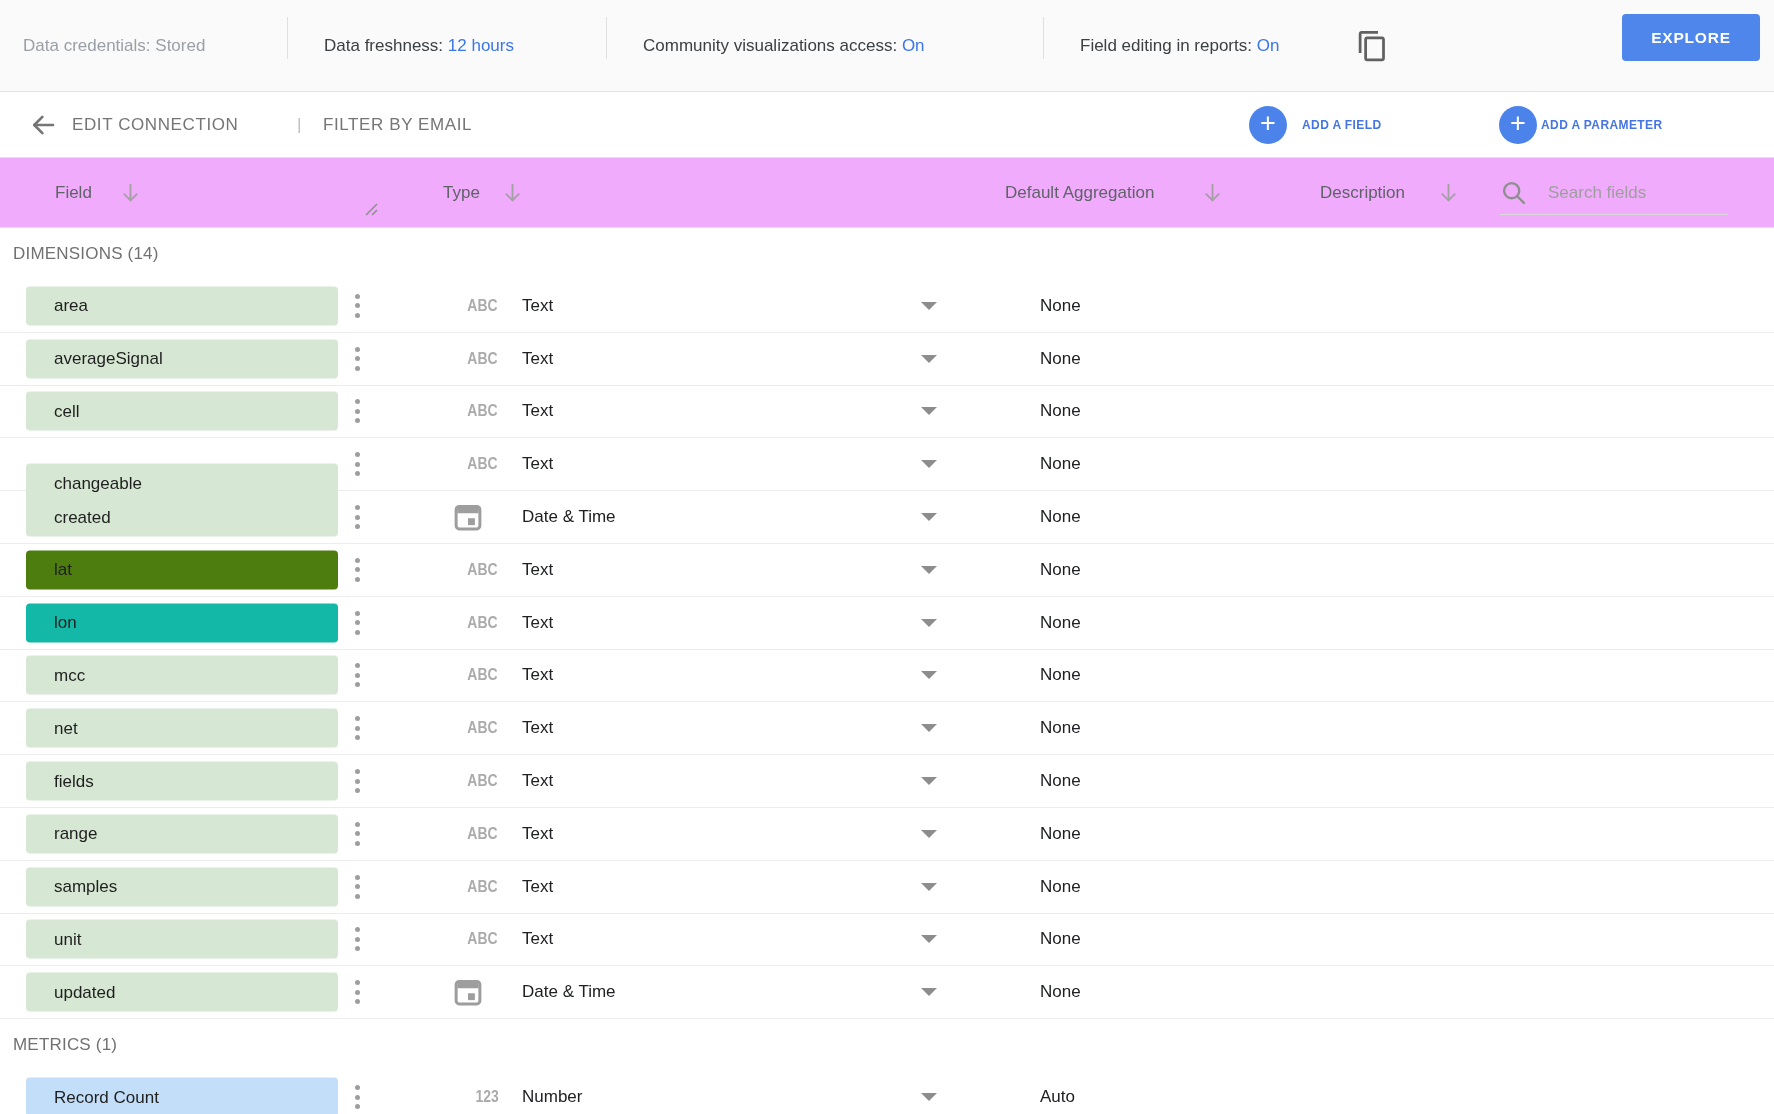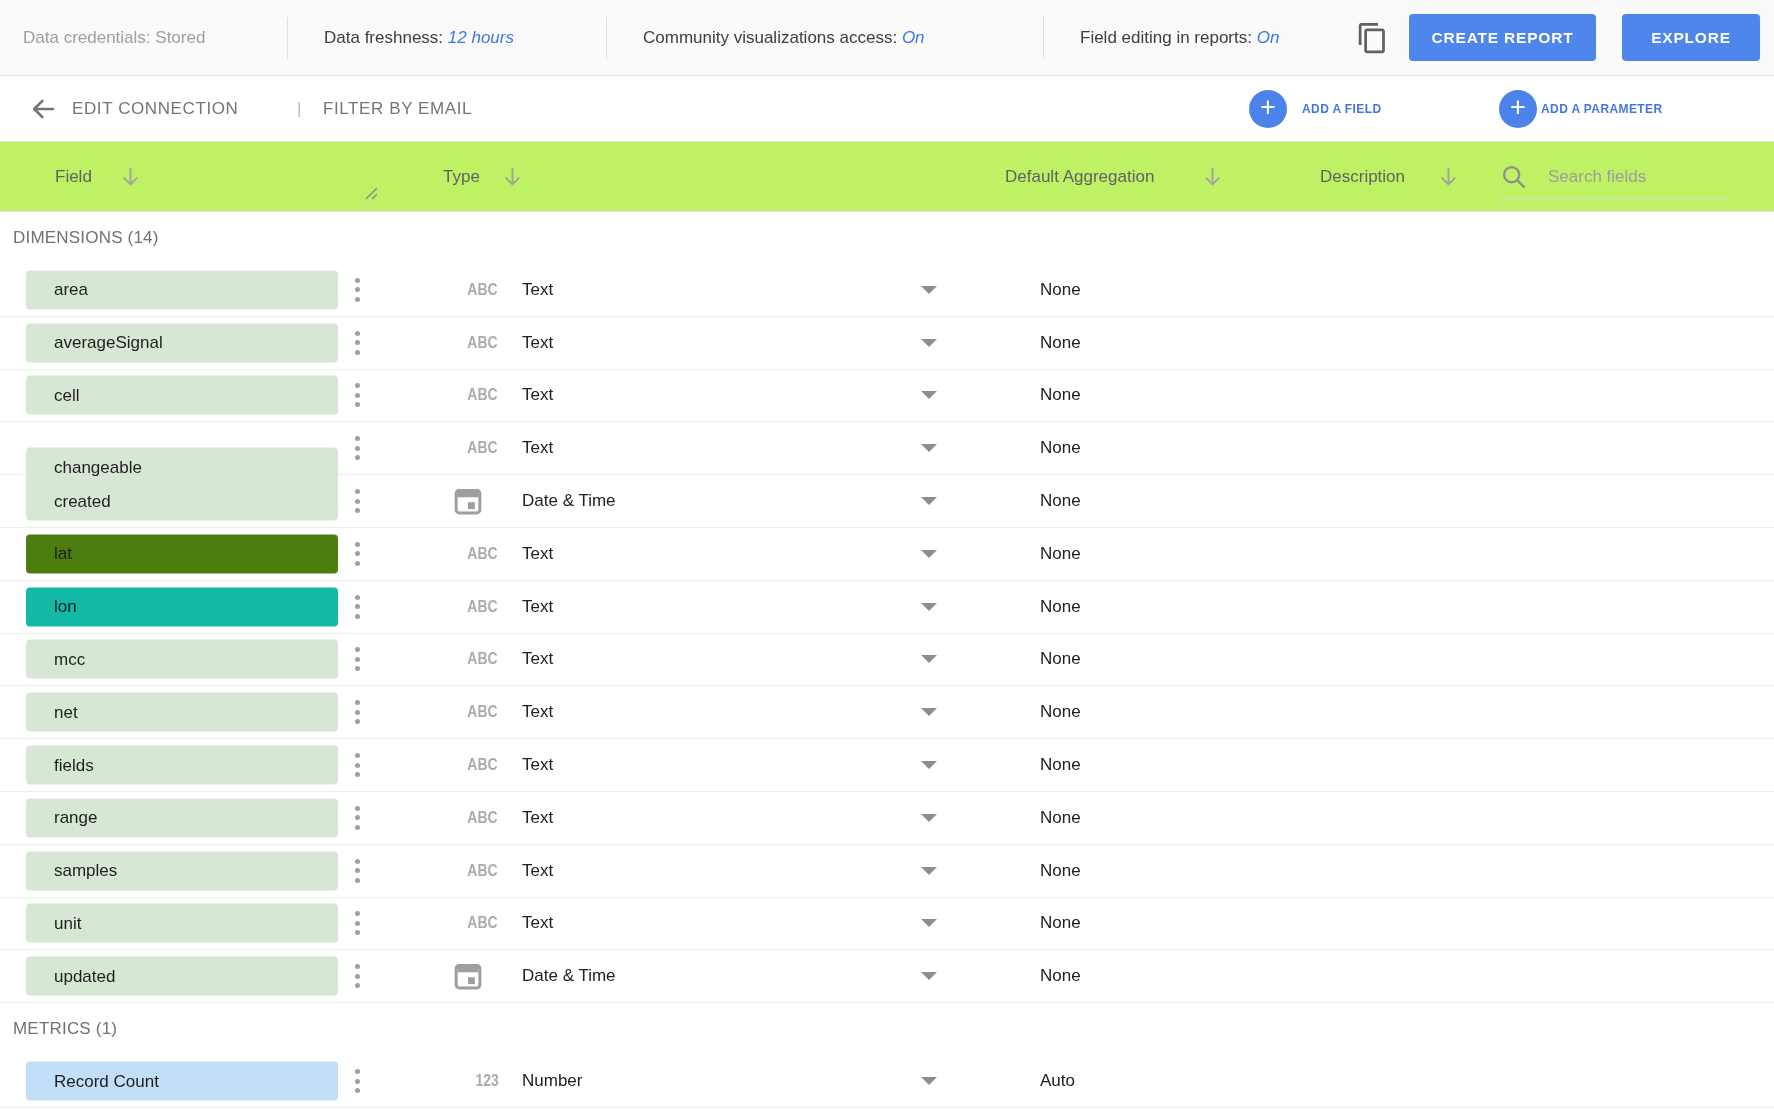--- a/index.html
+++ b/index.html
@@ -5,27 +5,27 @@
   * { box-sizing: border-box; margin: 0; padding: 0; }
   html,body { width: 1774px; height: 1114px; overflow: hidden; }
   body {
     font-family: "Liberation Sans", "DejaVu Sans", sans-serif;
     background: #ffffff;
     color: #202124;
     position: relative;
   }
   
   .topbar {
-    position: relative; height: 76px;
+    position: relative; height: 92px;
     background: #fafafa; border-bottom: 1px solid #e2e2e2;
   }
   .topbar .abs { position: absolute; top: 50%; transform: translateY(-50%); white-space: nowrap; }
   .status-item { font-size: 17px; color: #3c4043; }
   .status-item .muted { color: #9aa0a6; }
-  .status-item .link { color: #3b76e8; cursor: pointer; font-style: italic; }
+  .status-item .link { color: #3b76e8; cursor: pointer; }
   .vdiv { position: absolute; top: 17px; width: 1px; height: 42px; background: #e0e0e0; }
   .icon-btn { cursor: pointer; line-height: 0; }
   .btn {
     position: absolute; top: 14px; height: 47px;
     background: #4e86ec; color: #ffffff; border: none; border-radius: 4px;
     font-family: inherit; font-size: 15.5px; font-weight: 700; letter-spacing: 0.8px;
     display: flex; align-items: center; justify-content: center; cursor: pointer;
   }
   
   .toolbar { position: relative; height: 66px; background: #ffffff; border-bottom: 1px solid #e2e2e2; }
@@ -33,21 +33,21 @@
   .tool-link { font-size: 17px; font-weight: 500; color: #757575; letter-spacing: 0.6px; cursor: pointer; }
   .pipe { color: #bdbdbd; font-size: 17px; }
   .add-group { display: flex; align-items: center; cursor: pointer; }
   .plus-circle {
     width: 38px; height: 38px; border-radius: 50%; background: #4c83ea;
     color: #fff; font-size: 27px; font-weight: 400;
     display: flex; align-items: center; justify-content: center; line-height: 0; padding-bottom: 3px;
   }
   .add-label { font-size: 12px; font-weight: 700; color: #4575e3; letter-spacing: 0.4px; }
   
-  .thead { position: relative; height: 70px; border-bottom: 1px solid #e0e0e0; background: #bef264; }
+  .thead { position: relative; height: 70px; border-bottom: 1px solid #e0e0e0; background: #f0abfc; }
   .thead .abs { position: absolute; top: 50%; transform: translateY(-50%); white-space: nowrap; }
   .col-label { font-size: 17px; color: #5f6368; cursor: pointer; }
   .sort-arrow { line-height: 0; cursor: pointer; }
   .search-input {
     border: none; outline: none; background: transparent;
     font-family: inherit; font-size: 17px; color: #202124; width: 210px;
   }
   .search-input::placeholder { color: #9e9e9e; }
   .search-underline { position: absolute; left: 1500px; bottom: 12px; width: 228px; height: 1px; background: #d9d9d9; }
   .grip { position: absolute; left: 364px; top: 45px; line-height: 0; cursor: col-resize; }
@@ -100,21 +100,20 @@
   <div class="vdiv" style="left:1043px"></div>
   <div class="abs status-item" style="left:1080px">
     <span>Field editing in reports:</span>
     <span class="link">On</span>
   </div>
   <div class="abs icon-btn" style="left:1356px">
     <svg width="33" height="33" viewBox="0 0 24 24">
       <path fill="#616161" d="M16 1H4c-1.1 0-2 .9-2 2v14h2V3h12V1zm3 4H8c-1.1 0-2 .9-2 2v14c0 1.1.9 2 2 2h11c1.1 0 2-.9 2-2V7c0-1.1-.9-2-2-2zm0 16H8V7h11v14z"></path>
     </svg>
   </div>
-  <button class="btn" style="left:1409px; width:187px">CREATE REPORT</button>
   <button class="btn" style="left:1622px; width:138px">EXPLORE</button>
 </div>
 
 <div class="toolbar">
   <div class="abs icon-btn" style="left:28px">
     <svg width="30" height="30" viewBox="0 0 24 24" fill="none" stroke="#757575" stroke-width="2.1" stroke-linecap="round" stroke-linejoin="round">
       <path d="M20 12H5"></path>
         <path d="M11.5 5.5 5 12l6.5 6.5"></path>
     </svg>
   </div>

